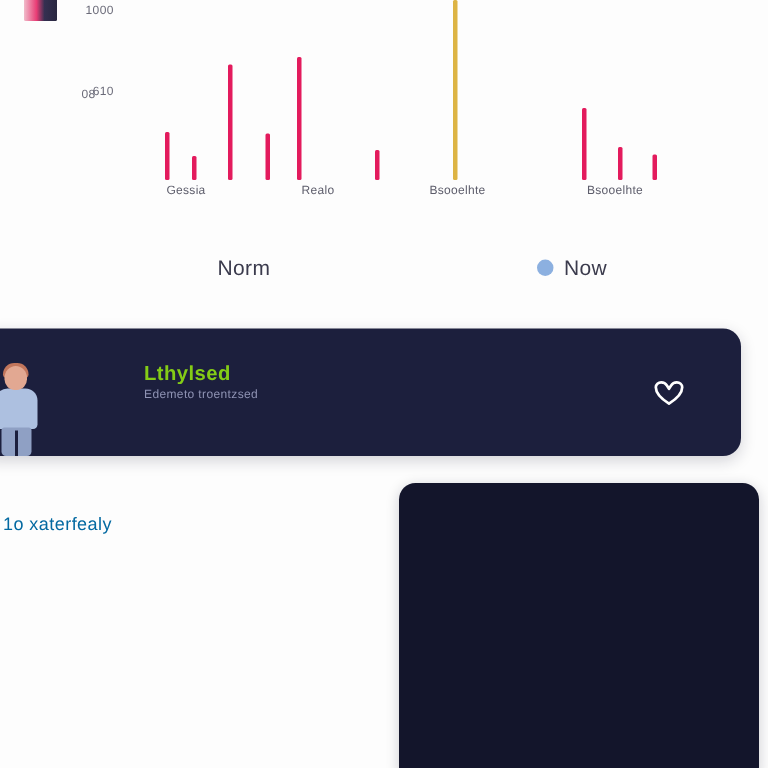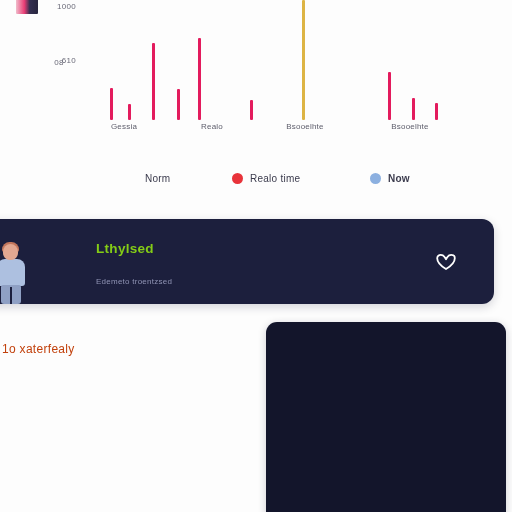--- a/index.html
+++ b/index.html
@@ -100,21 +100,21 @@
     gap: 7px;
     height: 26px;
   }
   .legend-dot {
     width: 11px;
     height: 11px;
     border-radius: 50%;
     flex: 0 0 auto;
   }
   .legend-label {
-    font-size: 10px;
+    font-size: 14px;
     color: #3b3b4d;
     letter-spacing: .25px;
     white-space: nowrap;
     filter: blur(0.45px);
   }
 
   
   .banner {
     position: absolute;
     left: -14px;
@@ -187,21 +187,21 @@
   }
   .banner-title {
     font-size: 13.5px;
     font-weight: bold;
     color: #84cc16;
     letter-spacing: .3px;
     line-height: 16px;
     filter: blur(0.4px);
   }
   .banner-sub {
-    margin-top: 20px;
+    margin-top: 1px;
     font-size: 8px;
     color: #8f93b4;
     letter-spacing: .25px;
     line-height: 10px;
     filter: blur(0.5px);
   }
 
   .banner-icon {
     position: absolute;
     right: 36px;
@@ -213,21 +213,21 @@
     align-items: center;
     justify-content: center;
   }
 
   
   .section-label {
     position: absolute;
     left: 2px;
     top: 342px;
     font-size: 12px;
-    color: #c2410c;
+    color: #0369a1;
     letter-spacing: .3px;
     white-space: nowrap;
     filter: blur(0.45px);
   }
 
   
   .panel {
     position: absolute;
     left: 266px;
     top: 322px;
@@ -273,25 +273,21 @@
           <div class="xtick" style="left: 212px;">Realo</div>
           <div class="xtick" style="left: 305px;">Bsooelhte</div>
           <div class="xtick" style="left: 410px;">Bsooelhte</div>
         </div>
     </div>
 
     <div class="legend" id="legend">
         <div class="legend-item" style="left: 145px;">
           <span class="legend-label">Norm</span>
         </div>
-        <div class="legend-item" style="left: 232px;">
-          <span class="legend-dot" style="background: rgb(232, 51, 58);"></span>
-          <span class="legend-label">Realo time</span>
-        </div>
-        <div class="legend-item" style="left: 370px; font-weight: bold;">
+        <div class="legend-item" style="left: 358px;">
           <span class="legend-dot" style="background: rgb(140, 176, 224);"></span>
           <span class="legend-label">Now</span>
         </div>
       </div>
   </div>
 
   <div class="banner">
 
     <div class="banner-avatar">
       <div class="av-body"></div>

